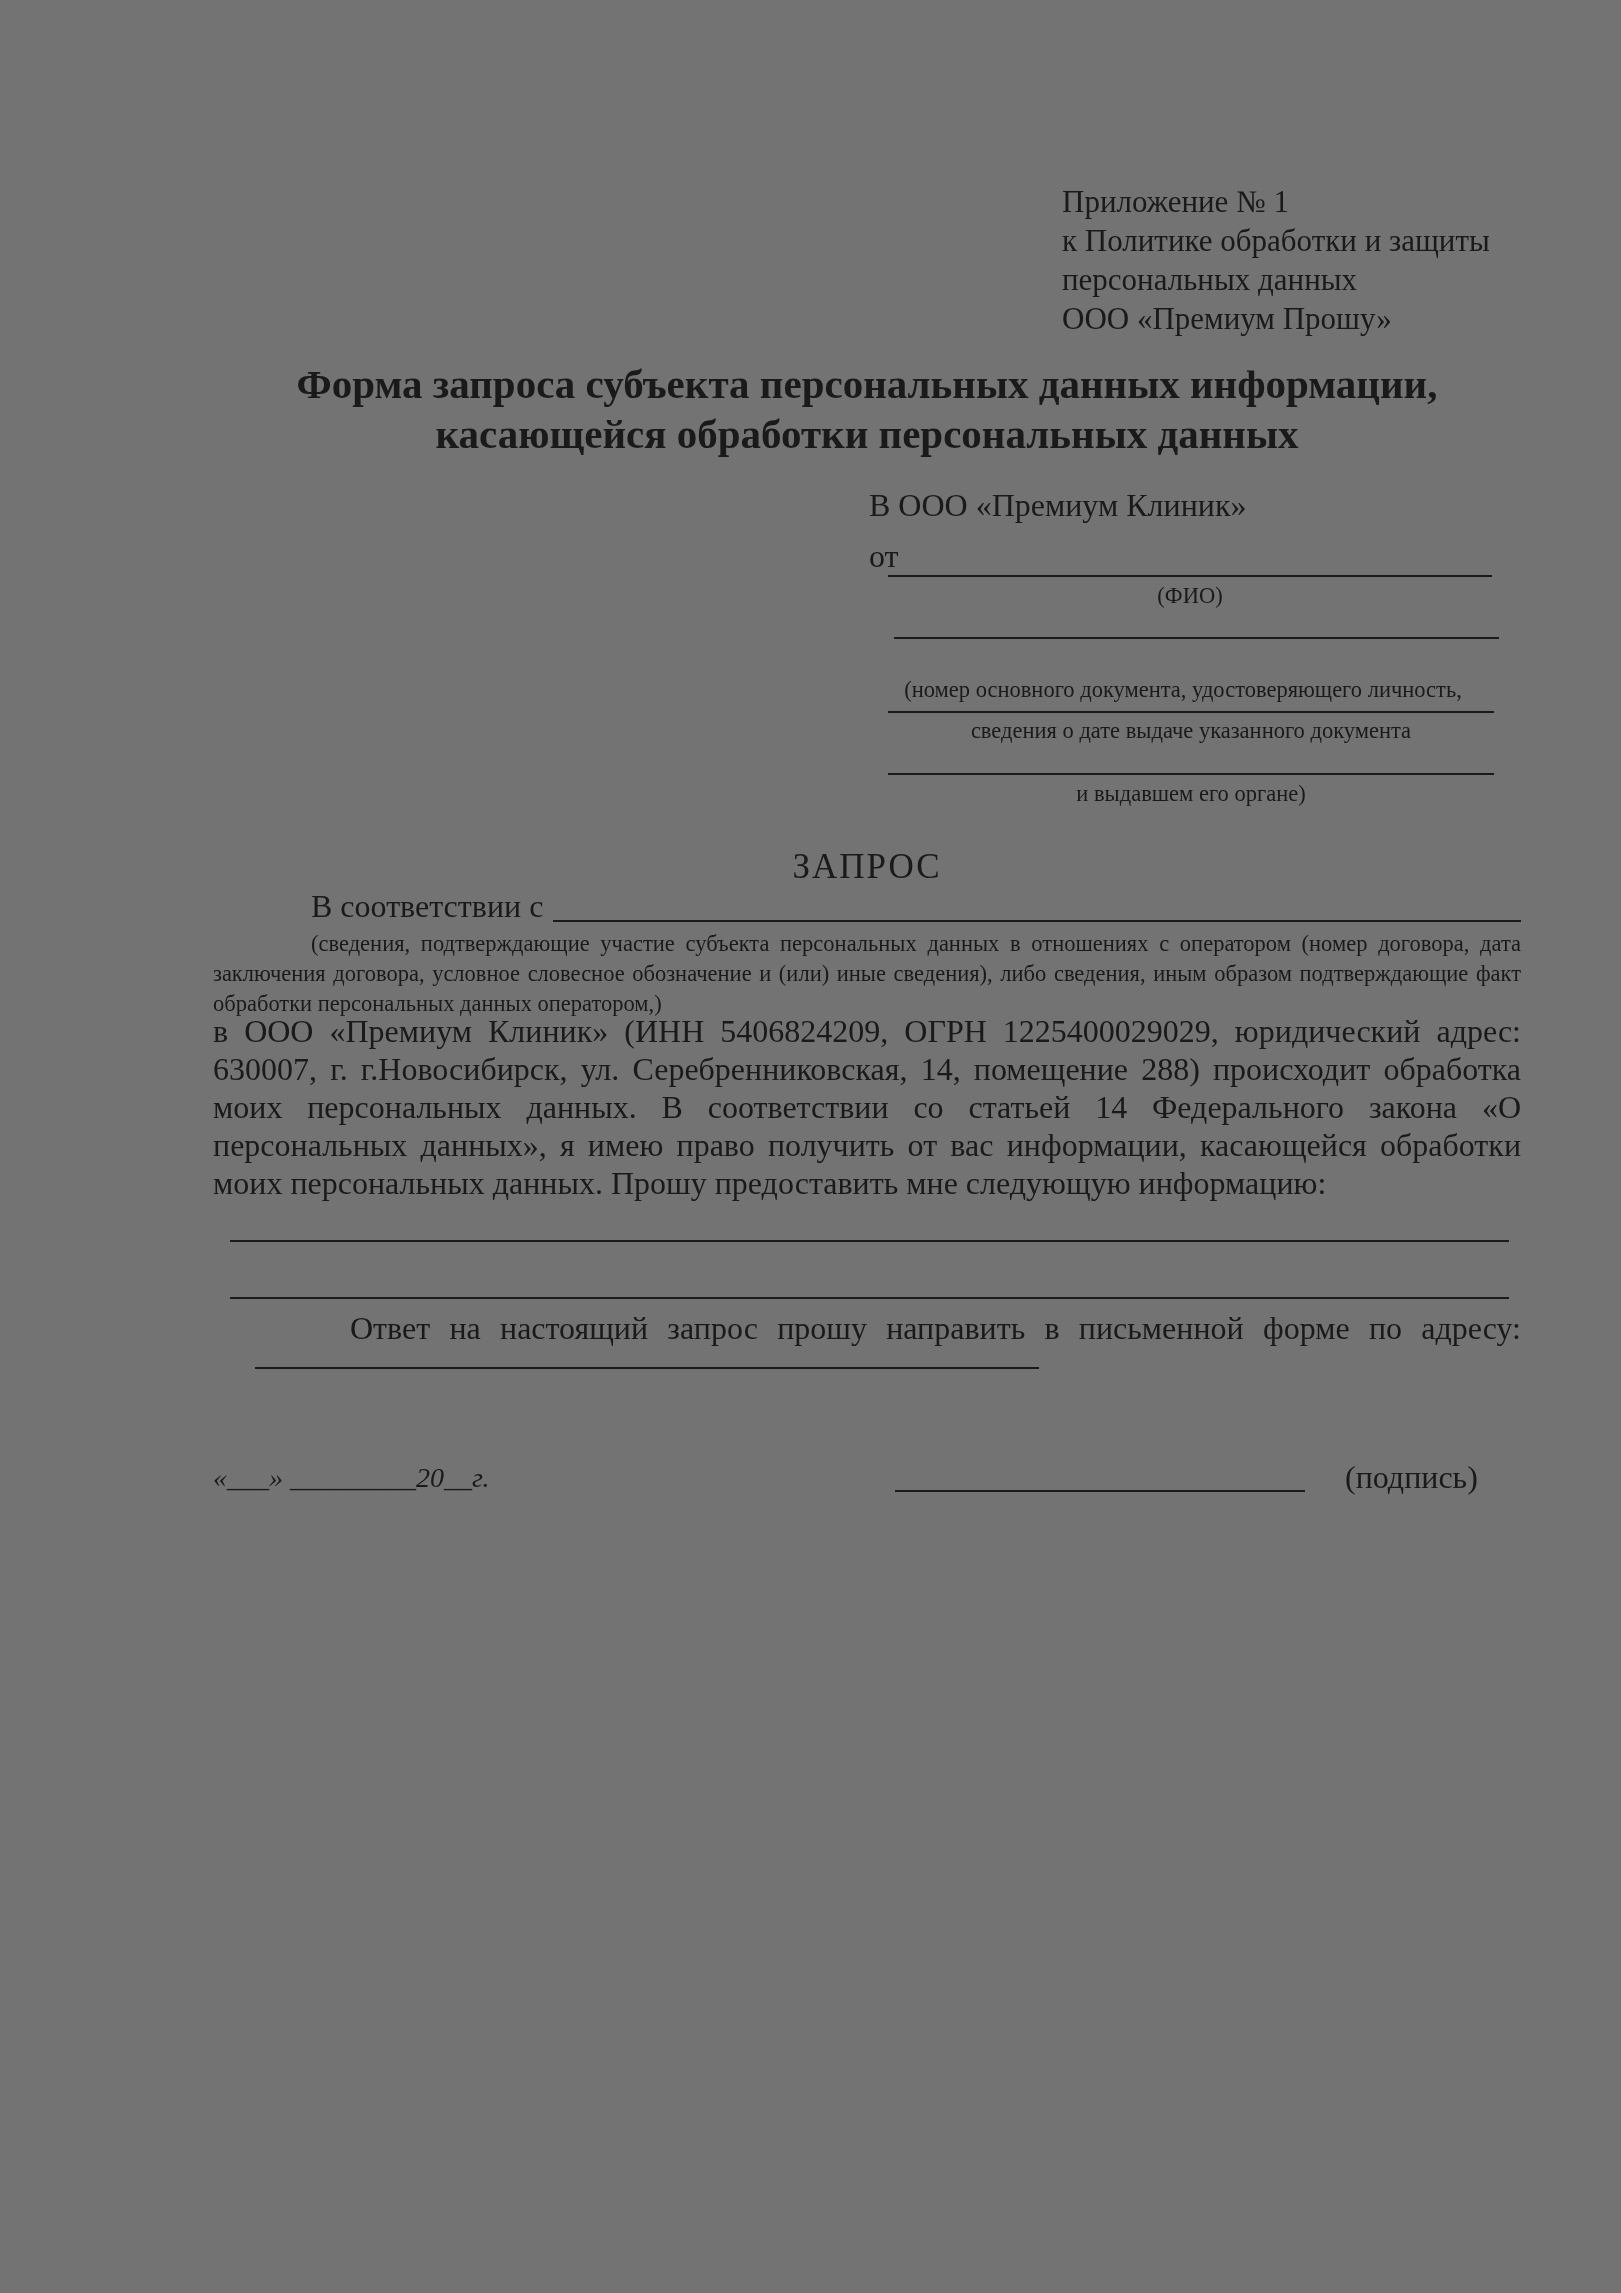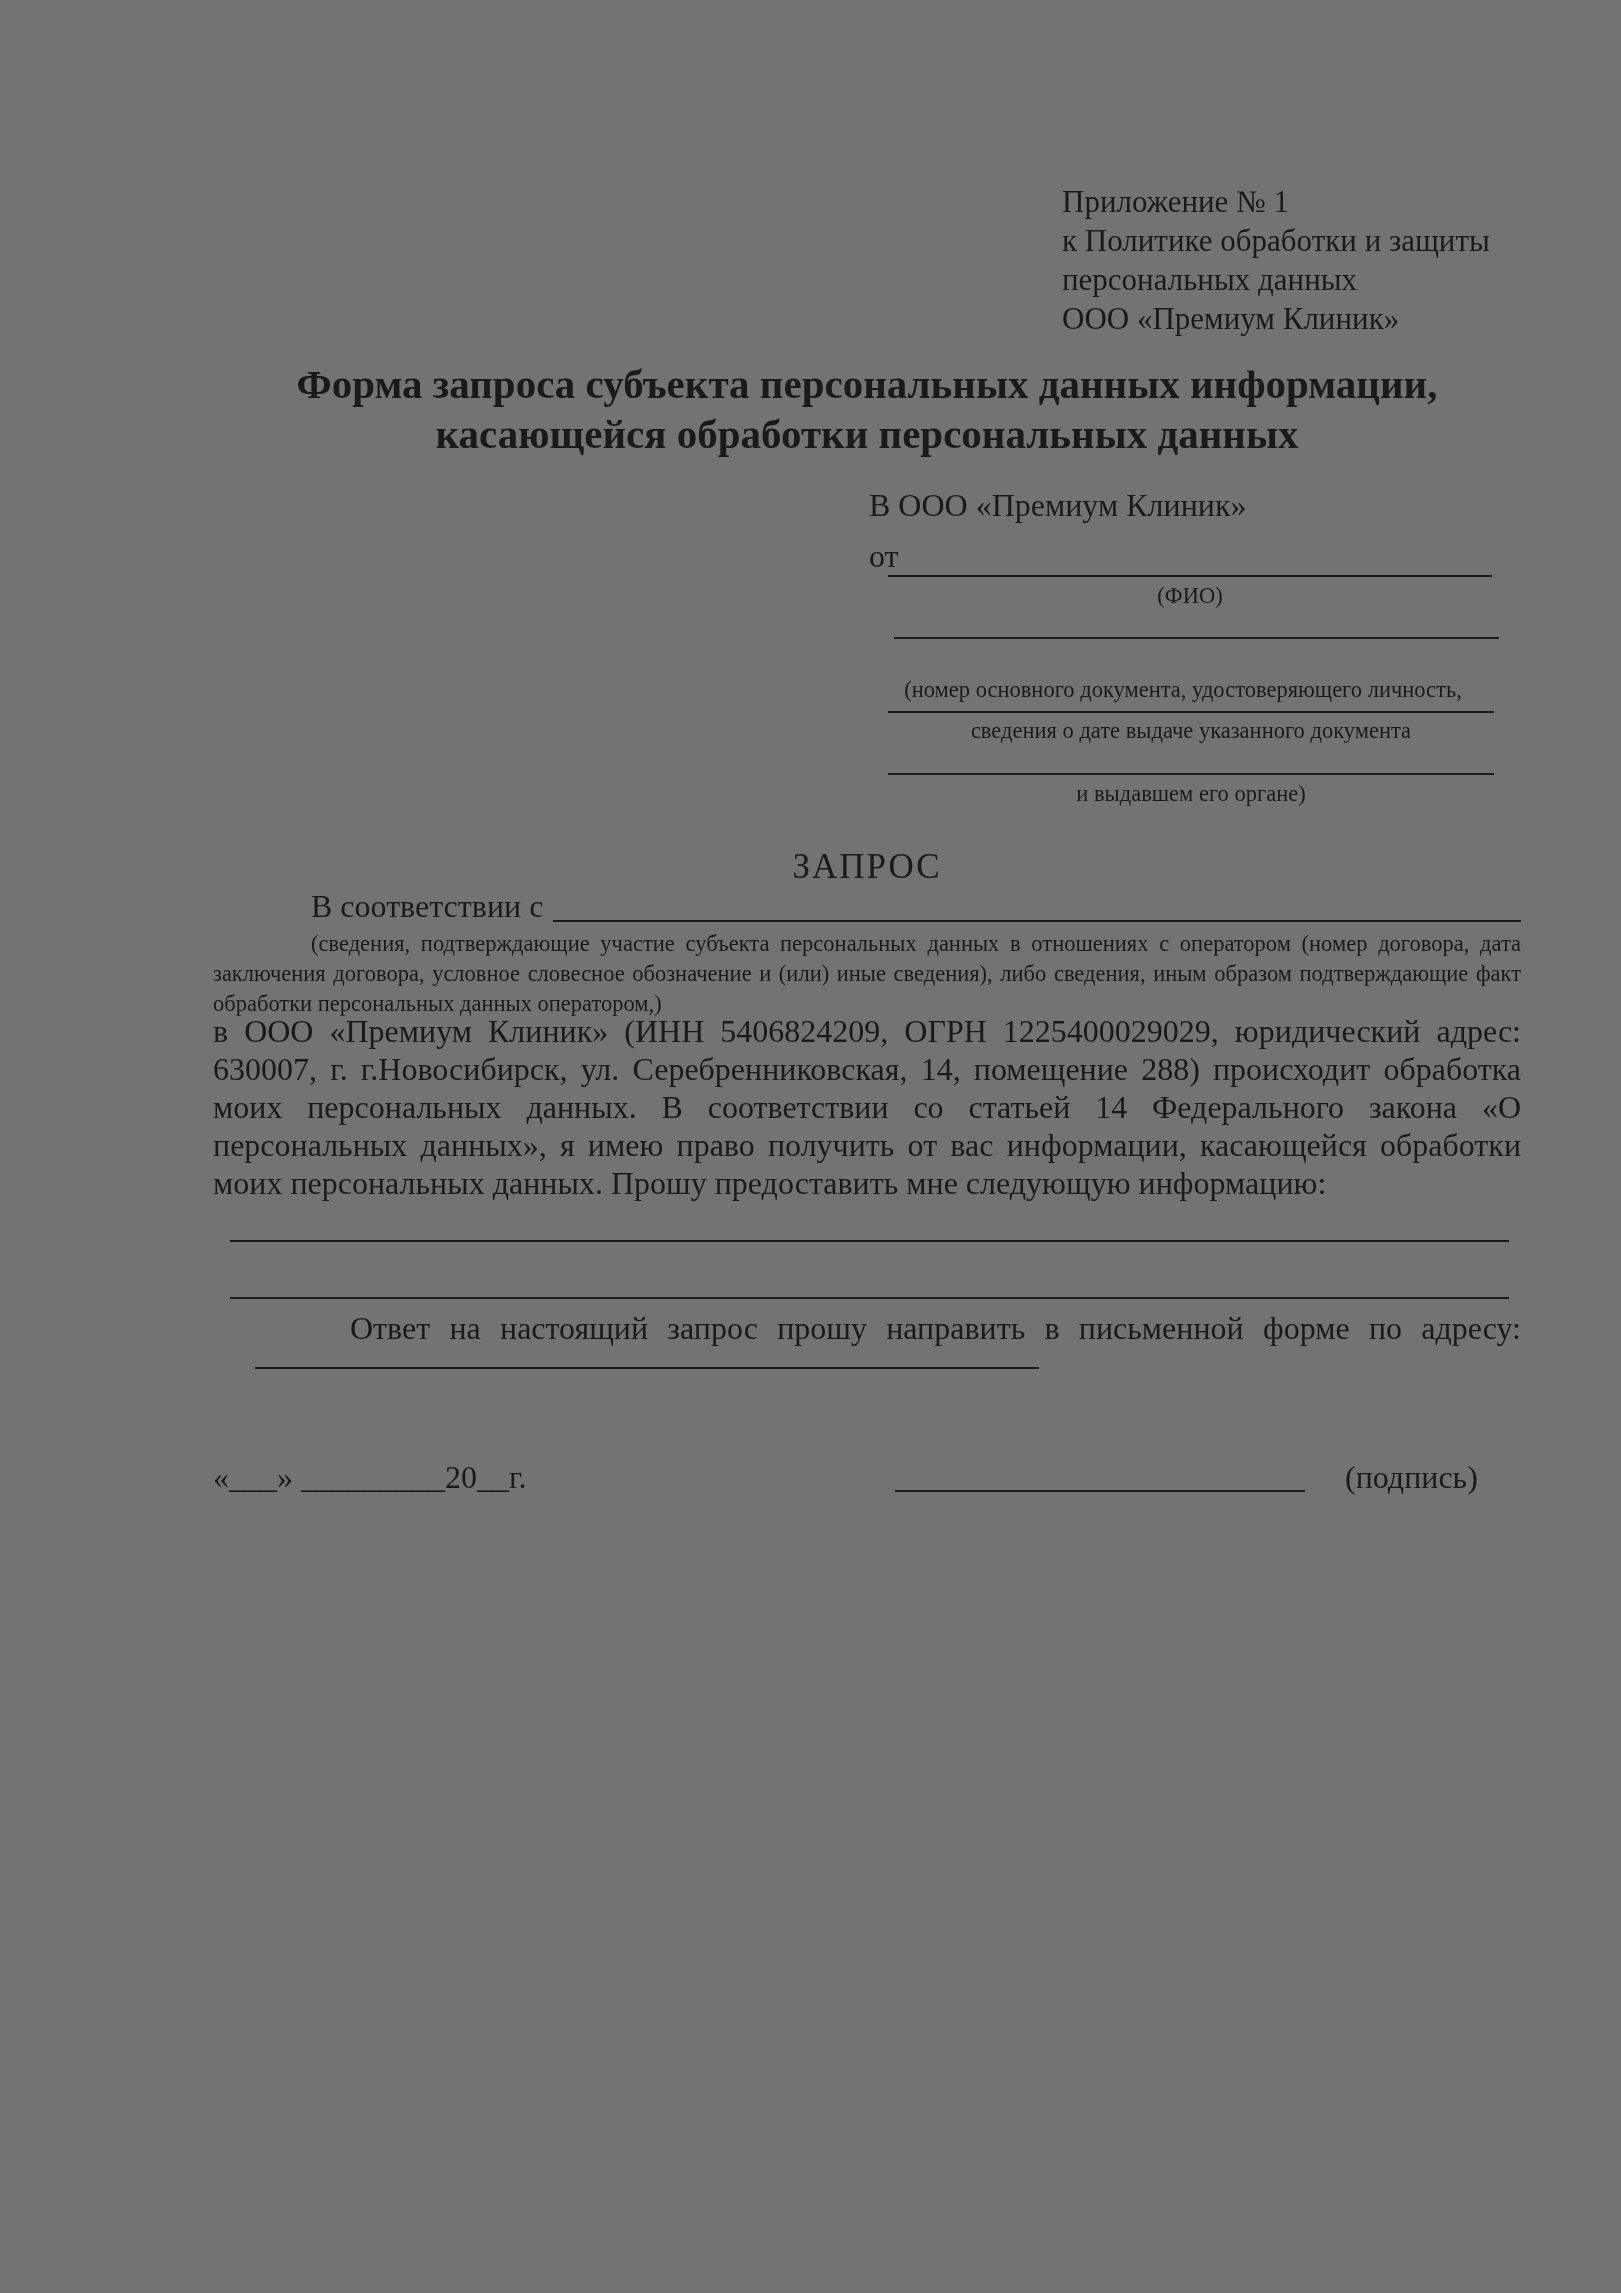--- a/index.html
+++ b/index.html
@@ -65,40 +65,40 @@
     text-align:justify; text-align-last:justify;
     text-indent:137px; white-space:nowrap;
   }
   .answer-second {
     left:255px; top:1335px; width:1265px; height:39px;
     display:flex; font-size:32px; line-height:39px;
   }
   .answer-second .tail { white-space:nowrap; }
   .answer-second .fill-grow { margin-left:0; }
 
-  .date-line { left:213px; top:1458px; font-size:32px; line-height:39px; white-space:nowrap; }
+  .date-line { left:213px; top:1458px; font-size:28px; line-height:39px; white-space:nowrap;font-style:italic; }
   .sign-row {
     left:895px; top:1458px; height:39px;
     display:flex; font-size:32px; line-height:39px;
   }
   .sign-row .sig-rule {
     width:410px; border-bottom:2.9px solid #1a1a1a; margin-bottom:4.9px;
   }
   .sign-row .sig-cap { white-space:nowrap;margin-left:40px; }
 </style>
 </head>
 <body>
 
 <div class="page">
 
   <div class="abs appendix">
     <div>Приложение № 1</div>
     <div>к Политике обработки и защиты</div>
     <div>персональных данных</div>
-    <div>ООО «Премиум Клиник»</div>
+    <div>ООО «Премиум Прошу»</div>
   </div>
 
   <div class="abs doc-title">
     <div>Форма запроса субъекта персональных данных информации,</div>
     <div>касающейся обработки персональных данных</div>
   </div>
 
   <div class="abs to-line">В ООО «Премиум Клиник»</div>
   <div class="abs from-line">от</div>
 

